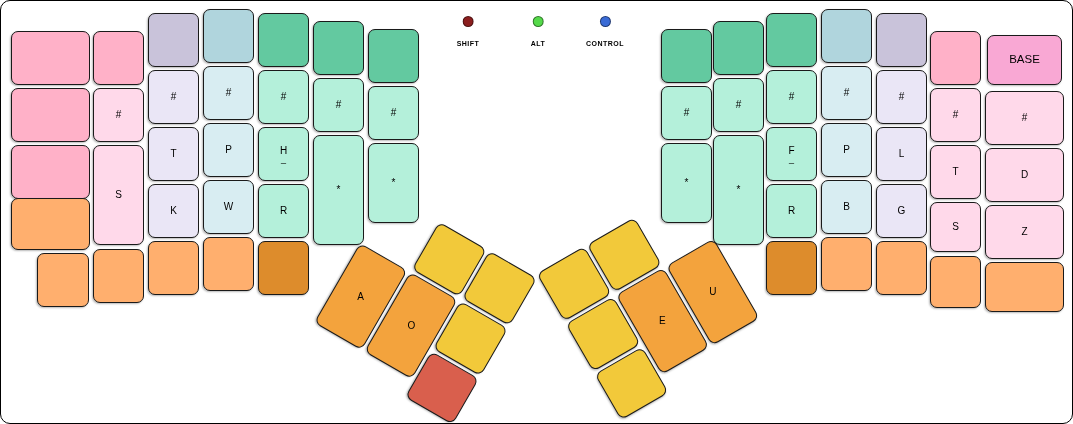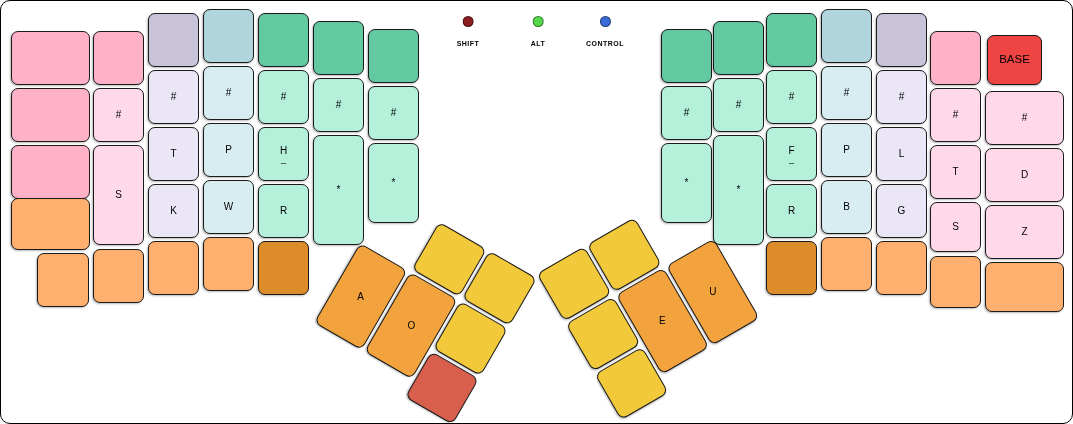--- a/index.html
+++ b/index.html
@@ -228,21 +228,21 @@
       <span class="cap">
         <span class="cap-main">T</span>
       </span>
     </div>
     <div class="key" style="left: 929px; top: 201px; width: 51px; height: 50px; background: rgb(255, 217, 234);">
       <span class="cap">
         <span class="cap-main">S</span>
       </span>
     </div>
     <div class="key" style="left: 929px; top: 255px; width: 51px; height: 52px; background: rgb(255, 175, 110);"></div>
-    <div class="key key-base" style="left: 986px; top: 34px; width: 55px; height: 50px; background: #ef4444;">
+    <div class="key key-base" style="left: 986px; top: 34px; width: 75px; height: 50px; background: #f9a8d4;">
       <span class="cap">
         <span class="cap-main">BASE</span>
       </span>
     </div>
     <div class="key" style="left: 984px; top: 90px; width: 79px; height: 54px; background: rgb(255, 217, 234);">
       <span class="cap">
         <span class="cap-main">#</span>
       </span>
     </div>
     <div class="key" style="left: 984px; top: 147px; width: 79px; height: 54px; background: rgb(255, 217, 234);">

